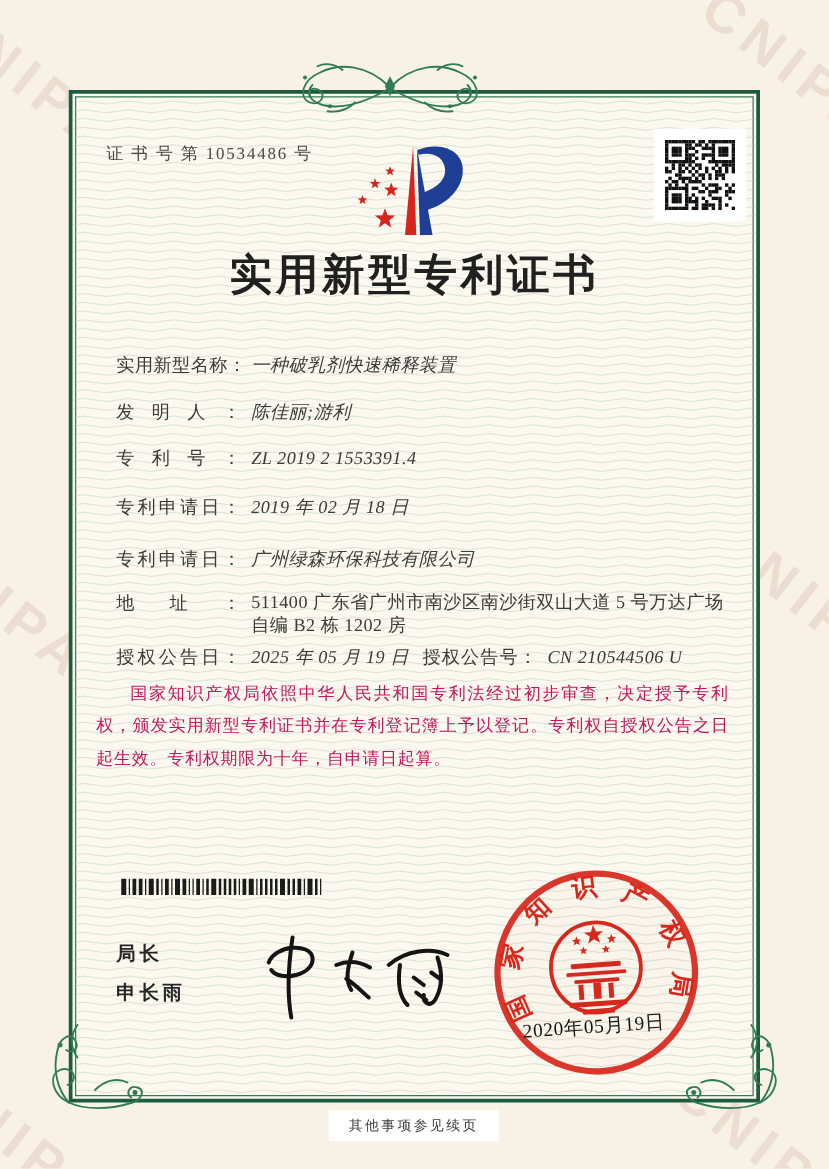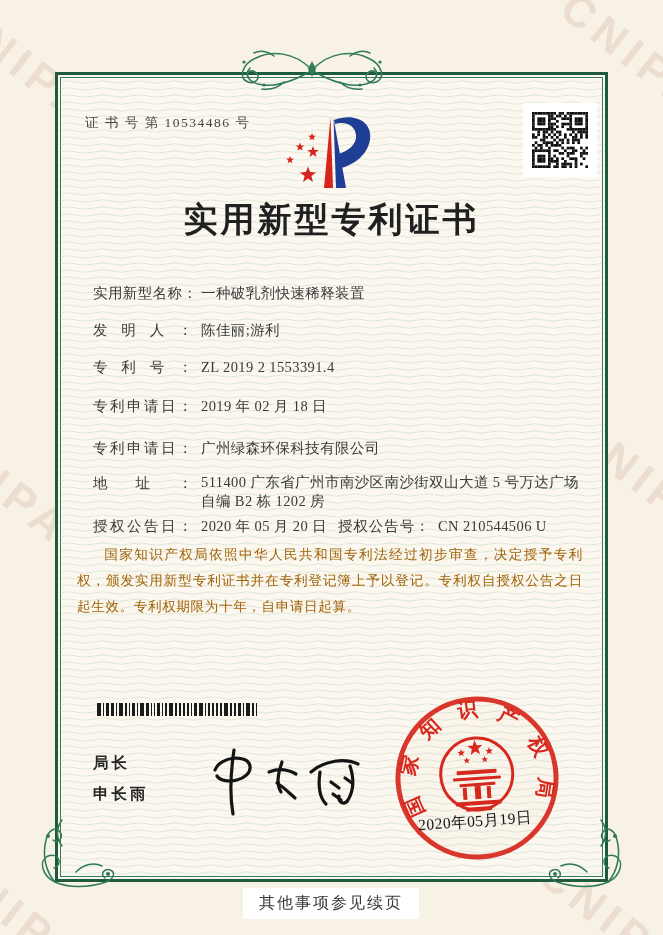--- a/index.html
+++ b/index.html
@@ -18,39 +18,39 @@
   .orn{position:absolute;z-index:6;}
   
   .cert-no{position:absolute;left:85px;top:114px;font-size:13.5px;letter-spacing:1.5px;color:#474747;z-index:3;}
   .qr-box{position:absolute;left:523px;top:103px;width:74px;height:74px;background:#fff;z-index:3;}
   .logo{position:absolute;left:283px;top:110px;z-index:3;}
   .title{position:absolute;left:55px;top:197px;width:553px;text-align:center;font-size:34px;
       font-weight:700;letter-spacing:3px;color:#202020;z-index:3;}
   .frow{position:absolute;left:93px;font-size:14.5px;color:#3a3a3a;letter-spacing:.4px;
       white-space:nowrap;z-index:3;line-height:20px;}
   .flabel{display:inline-block;width:100px;text-align:justify;text-align-last:justify;vertical-align:top;}
-  .fvalue{margin-left:8px;}
+  .fvalue{margin-left:8px;font-style:italic;}
   .addr-val{display:inline-block;vertical-align:top;margin-left:8px;line-height:19px;white-space:normal;width:420px;font-family:Liberation Serif, serif;}
   .grant2{position:absolute;left:245px;top:0;}
   .grant2 .flabel{width:92px;}
   .paras{position:absolute;left:77px;top:542px;width:506px;z-index:3;}
   .paras p{margin:0;text-indent:2em;font-size:13.6px;line-height:26px;letter-spacing:.6px;
-      color:#a16207;text-align:justify;}
+      color:#be185d;text-align:justify;}
   .barcode{position:absolute;left:97px;top:703px;width:165px;height:13px;display:flex;align-items:stretch;z-index:3;}
   .barcode div{background:#1b1b1b;margin-right:2px;flex:none;}
   .officer{position:absolute;left:93px;top:753px;z-index:3;
       font-family:"Liberation Sans","DejaVu Sans",sans-serif;font-weight:600;
       font-size:15.5px;letter-spacing:3px;color:#262626;}
   .officer div{margin-bottom:10px;}
   .sig{position:absolute;left:198px;top:728px;z-index:3;}
   .seal{position:absolute;left:388px;top:692px;transform:rotate(-4deg);z-index:5;}
   .page-info{position:absolute;left:55px;top:855px;width:553px;text-align:center;font-size:12.5px;
       letter-spacing:1px;color:#3c3c3c;z-index:3;}
   .cont-note{position:absolute;left:331px;top:888px;transform:translateX(-50%);background:#ffffff;
-      padding:5px 16px;font-size:16px;letter-spacing:2px;color:#3a3a3a;white-space:nowrap;z-index:3;}
+      padding:5px 16px;font-size:11px;letter-spacing:2px;color:#3a3a3a;white-space:nowrap;z-index:3;}
   .flourish path{stroke:#2f7b55;stroke-width:1.5;fill:none;stroke-linecap:round;}
   .flourish circle{fill:#2f7b55;}
 </style>
 </head>
 <body>
 
 <div class="page">
 
   <span class="wm" style="left:-30px;top:-8px">CNIPA</span>
   <span class="wm" style="left:582px;top:-18px">CNIPA</span>
@@ -486,21 +486,21 @@
   <div class="frow" style="top:396px">
     <span class="flabel">专利申请日：</span><span class="fvalue">2019 年 02 月 18 日</span>
   </div>
   <div class="frow" style="top:438px">
     <span class="flabel">专利申请日：</span><span class="fvalue">广州绿森环保科技有限公司</span>
   </div>
   <div class="frow" style="top:473px">
     <span class="flabel">地址：</span><span class="addr-val"><span>511400 广东省广州市南沙区南沙街双山大道 5 号万达广场</span><br><span>自编 B2 栋 1202 房</span></span>
   </div>
   <div class="frow" style="top:516px">
-    <span class="flabel">授权公告日：</span><span class="fvalue">2020 年 05 月 20 日</span>
+    <span class="flabel">授权公告日：</span><span class="fvalue">2025 年 05 月 19 日</span>
     <span class="grant2">
       <span class="flabel">授权公告号：</span><span class="fvalue">CN 210544506 U</span>
     </span>
   </div>
 
   <div class="paras">
     <p>国家知识产权局依照中华人民共和国专利法经过初步审查，决定授予专利权，颁发实用新型专利证书并在专利登记簿上予以登记。专利权自授权公告之日起生效。专利权期限为十年，自申请日起算。</p>
   </div>
 
   <div class="barcode" id="barcode">

